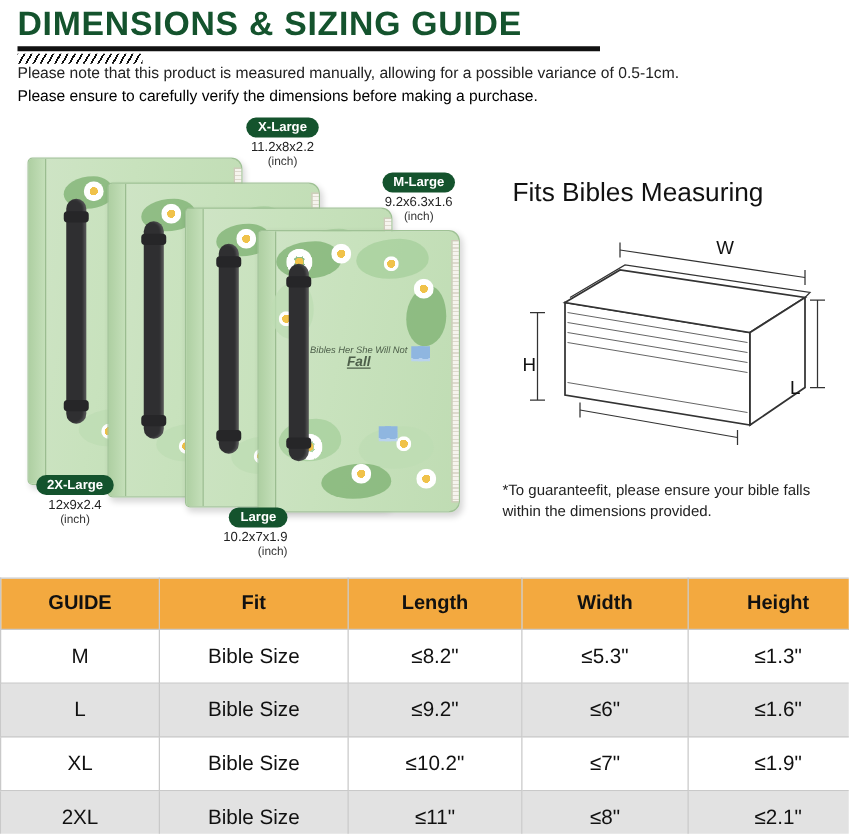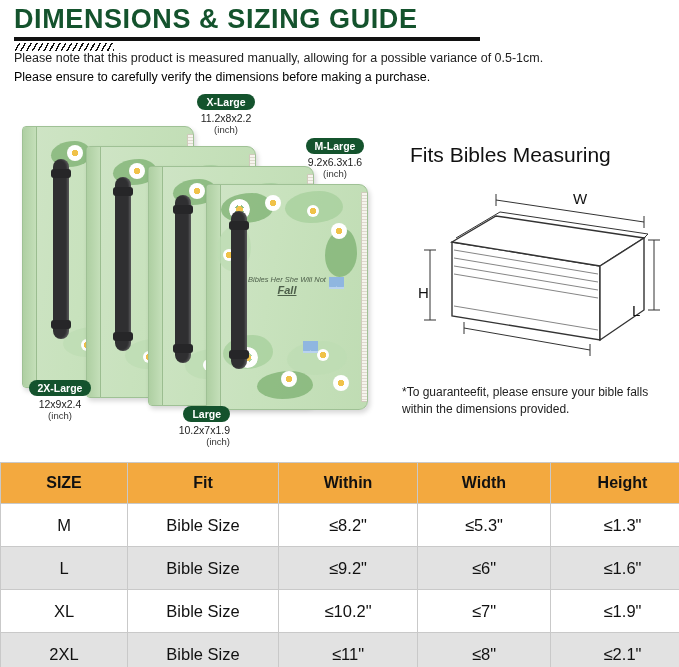--- a/index.html
+++ b/index.html
@@ -396,23 +396,23 @@
     <div style="position:absolute; left:573px; top:102px; font-size:15px; color:#111;">W</div>
     <div style="position:absolute; left:418px; top:196px; font-size:15px; color:#111;">H</div>
     <div style="position:absolute; left:632px; top:214px; font-size:15px; color:#111;">L</div>
 
     <div class="guarantee">*To guaranteefit, please ensure your bible falls within the dimensions provided.</div>
   </div>
 
   <table class="table">
     <thead>
       <tr>
-        <th class="col-size">SIZE</th>
+        <th class="col-size">GUIDE</th>
         <th class="col-fit">Fit</th>
-        <th class="col-len">Within</th>
+        <th class="col-len">Length</th>
         <th class="col-wid">Width</th>
         <th class="col-hei">Height</th>
       </tr>
     </thead>
     <tbody>
       <tr>
         <td>M</td>
         <td>Bible Size</td>
         <td>≤8.2"</td>
         <td>≤5.3"</td>

